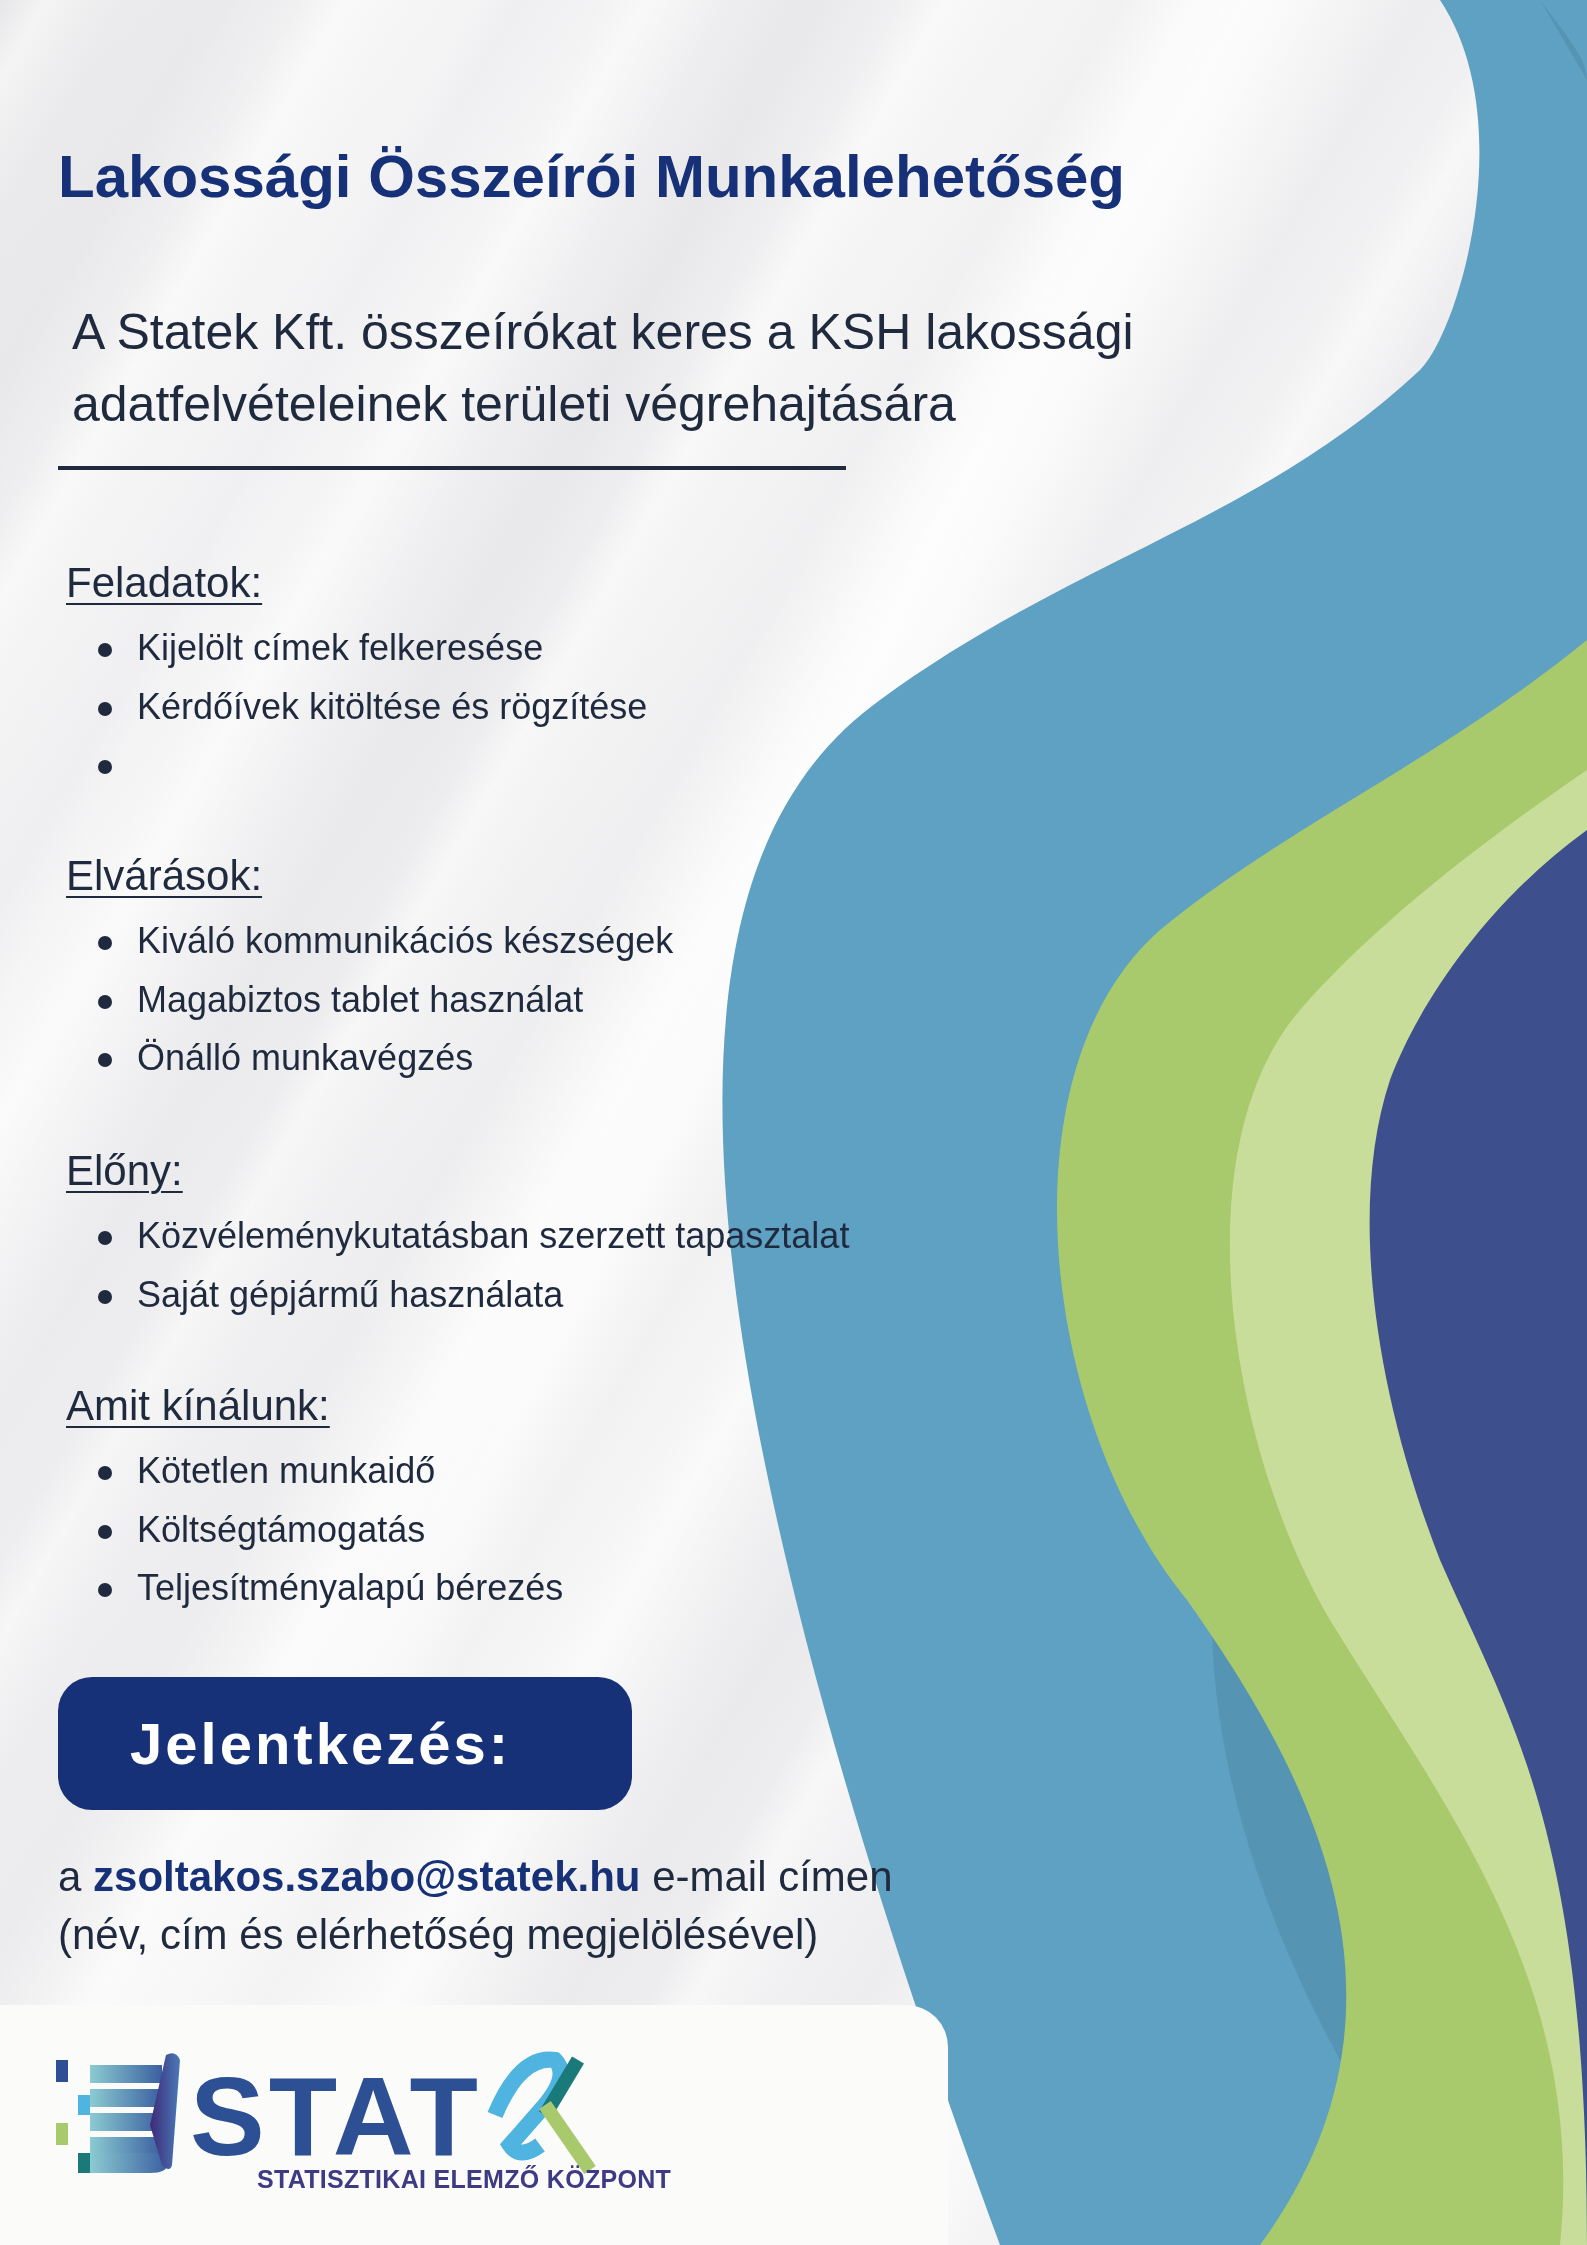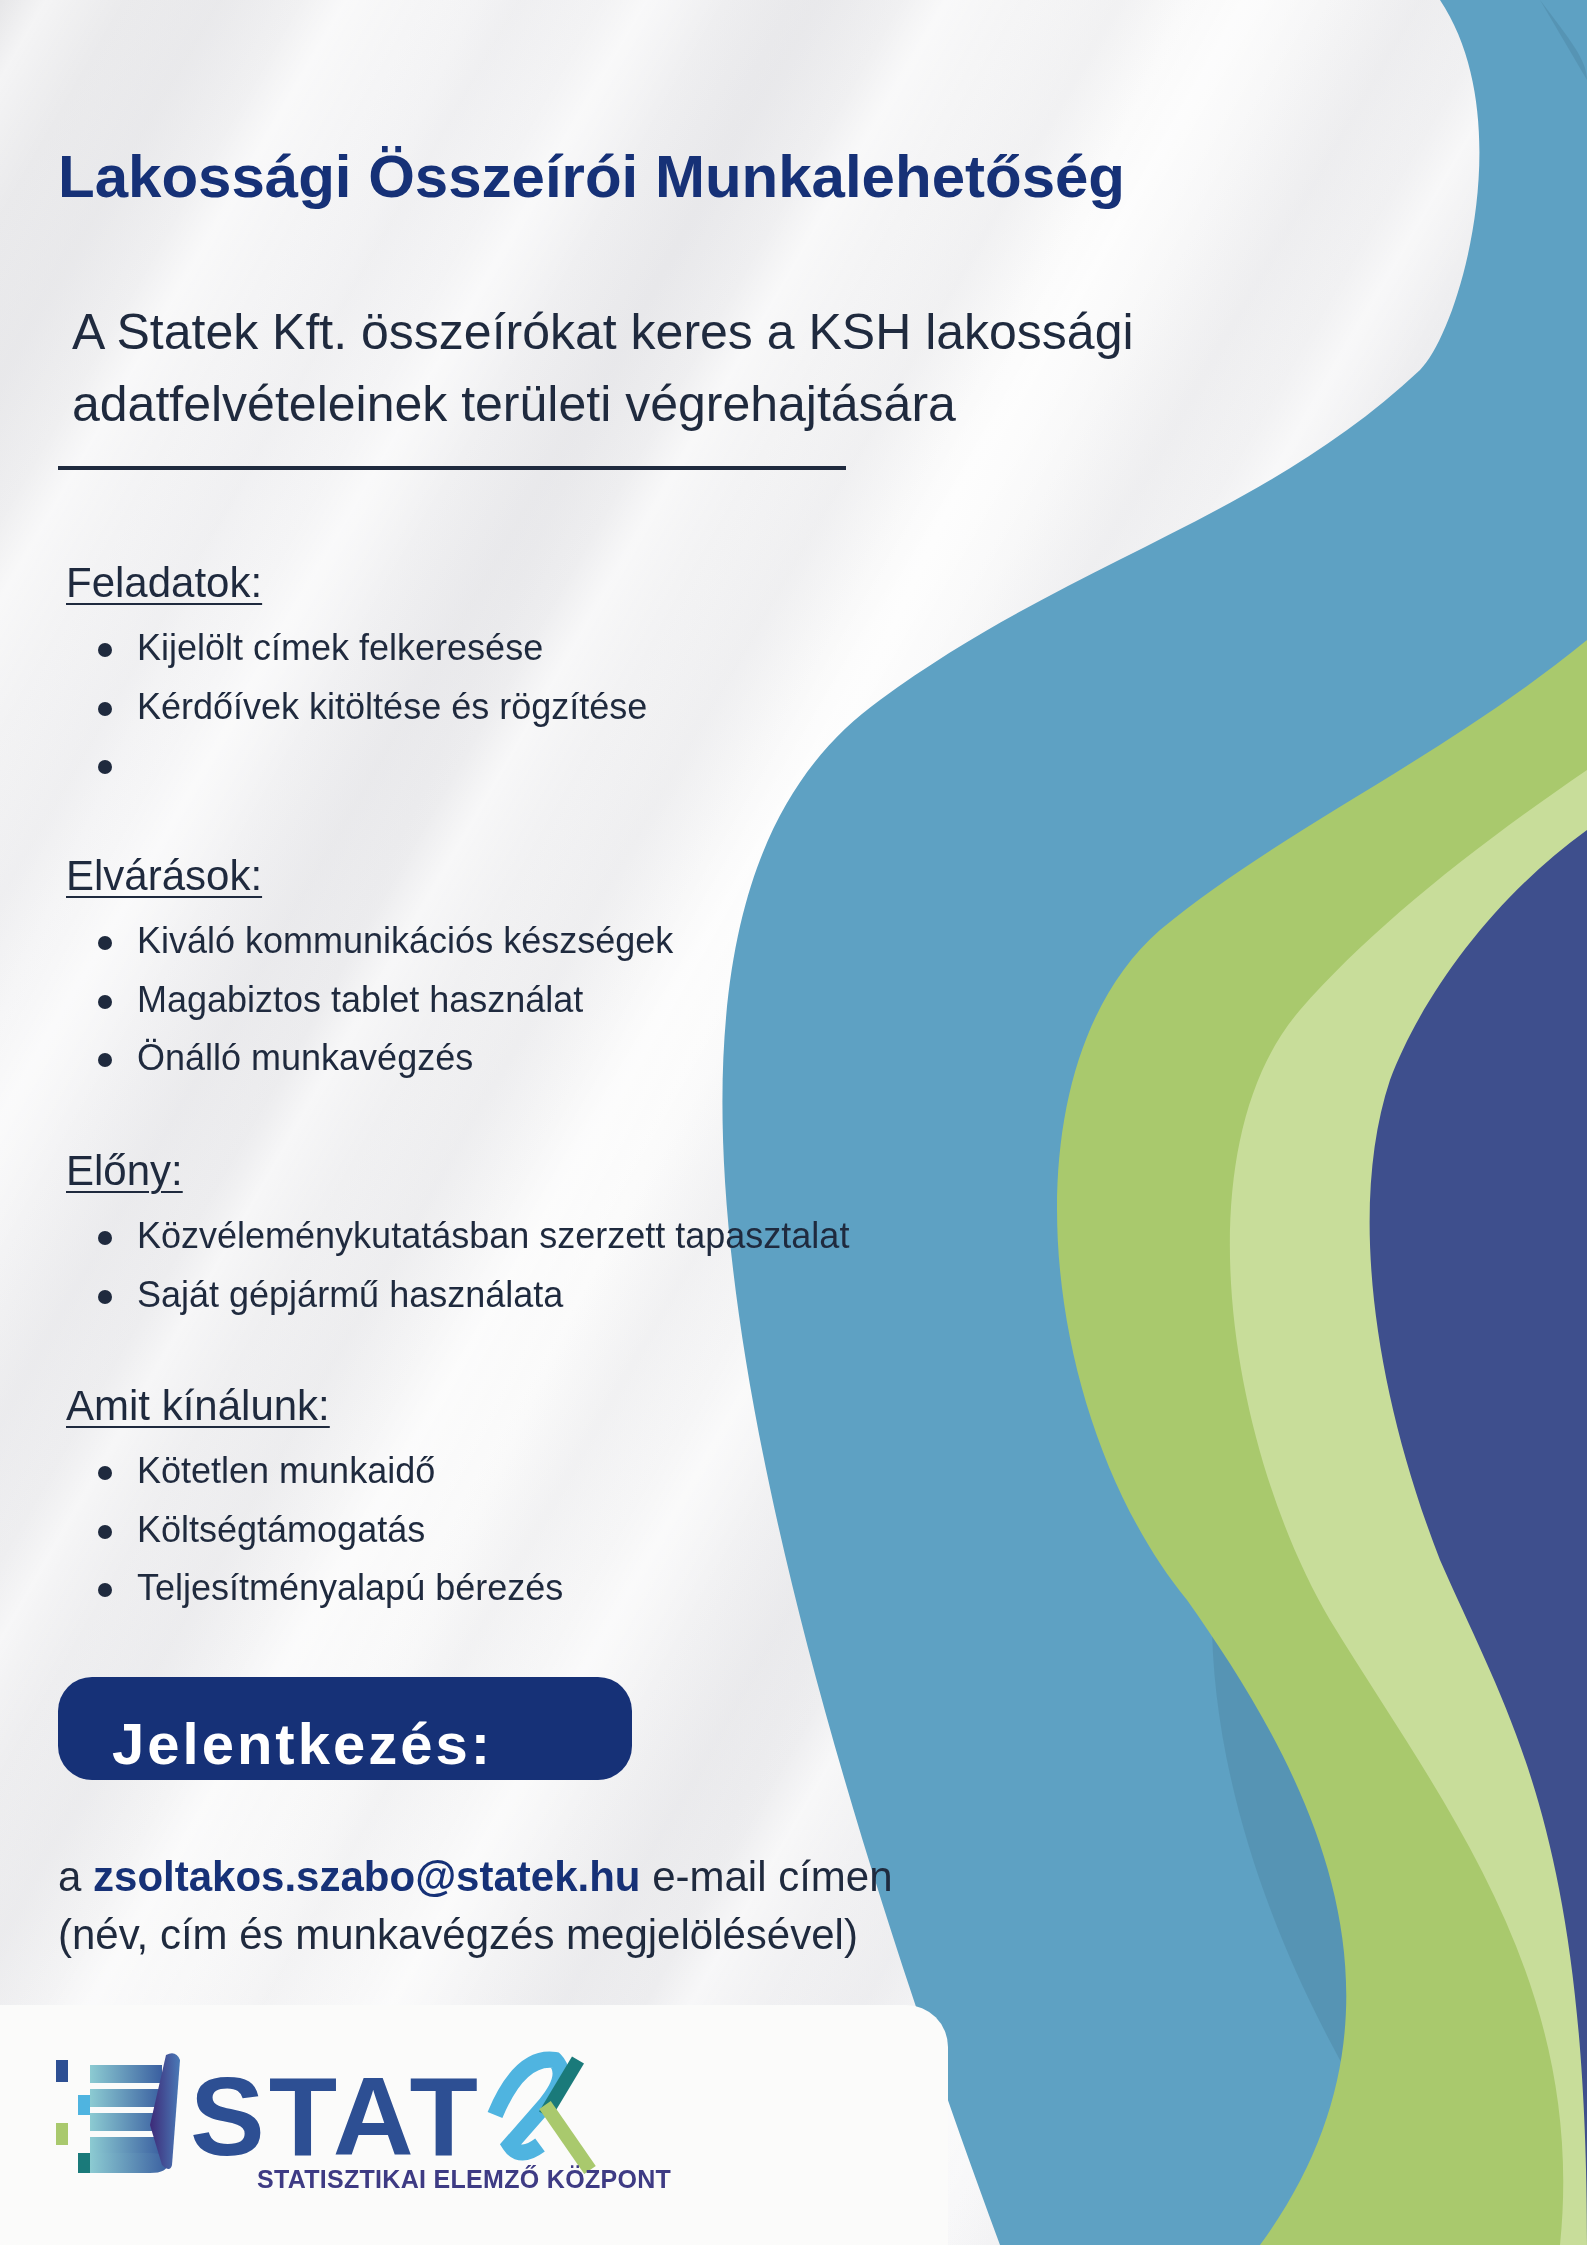--- a/index.html
+++ b/index.html
@@ -10,21 +10,21 @@
     background: repeating-linear-gradient(120deg, rgba(255,255,255,0) 0px, rgba(255,255,255,0.55) 40px, rgba(255,255,255,0) 110px, rgba(220,220,224,0.25) 190px, rgba(255,255,255,0) 260px); }
   .waves { position:absolute; left:0; top:0; width:1587px; height:2245px; }
   .title { position:absolute; left:58px; top:142px; margin:0; font-size:60px; font-weight:bold; color:#163177; letter-spacing:0px; white-space:nowrap; }
   .subtitle { position:absolute; left:58px; top:282px; margin:14px; font-size:50px; line-height:72px; color:#1f2a3e; width:1250px; }
   .rule { position:absolute; left:58px; top:466px; width:788px; height:4px; background:#1f2a3e; }
   .section { position:absolute; left:58px; }
   .section h2 { margin:8px; font-size:42px; font-weight:normal; color:#1f2a3e; text-decoration:underline; text-decoration-thickness:2px; text-underline-offset:6px; line-height:56px; }
   .section ul { margin:0; padding:0; list-style:none; }
   .section li { position:relative; padding-left:79px; font-size:36px; line-height:58.5px; color:#1f2a3e; white-space:nowrap; }
   .section li .dot { position:absolute; left:40px; top:24px; width:14px; height:14px; border-radius:50%; background:#1f2a3e; }
-  .apply-btn { position:absolute; left:58px; top:1677px; width:574px; height:103px; border-radius:34px; background:#163177; color:#ffffff; font-size:58px; font-weight:bold; letter-spacing:3px; box-sizing:border-box; padding-left:54px; line-height:133px; }
+  .apply-btn { position:absolute; left:58px; top:1677px; width:574px; height:133px; border-radius:34px; background:#163177; color:#ffffff; font-size:58px; font-weight:bold; letter-spacing:3px; box-sizing:border-box; padding-left:72px; line-height:133px; }
   .contact { position:absolute; left:58px; top:1848px; font-size:42px; line-height:58px; color:#1f2a3e; white-space:nowrap; }
   .contact .email { color:#163177; font-weight:bold; }
   .logo-card { position:absolute; left:0; top:2005px; width:948px; height:260px; background:#fbfbfa; border-radius:0 42px 0 0; }
   .logo-svg { position:absolute; left:50px; top:2045px; }
   .logo-sub { position:absolute; left:257px; top:2165px; font-size:25px; font-weight:bold; color:#3e3b84; letter-spacing:0.3px; white-space:nowrap; }
 </style>
 </head>
 <body>
 
 <div class="sheen"></div>
@@ -87,21 +87,21 @@
 </div>
 
 <div class="apply-btn">Jelentkezés:</div>
 
 <div class="contact">
   <div>
     <span>a</span>
     <a class="email">zsoltakos.szabo@statek.hu</a>
     <span>e-mail címen</span>
   </div>
-  <div>(név, cím és munkavégzés megjelölésével)</div>
+  <div>(név, cím és elérhetőség megjelölésével)</div>
 </div>
 
 <div class="logo-card"></div>
 <svg class="logo-svg" width="720" height="130" viewBox="0 0 720 130" xmlns="http://www.w3.org/2000/svg">
   <defs>
     <linearGradient id="barGrad" x1="0" x2="1">
       <stop offset="0" stop-color="#8ccbd2"></stop>
       <stop offset="1" stop-color="#3a5fa0"></stop>
     </linearGradient>
     <linearGradient id="pageGrad" x1="0" x2="1">

